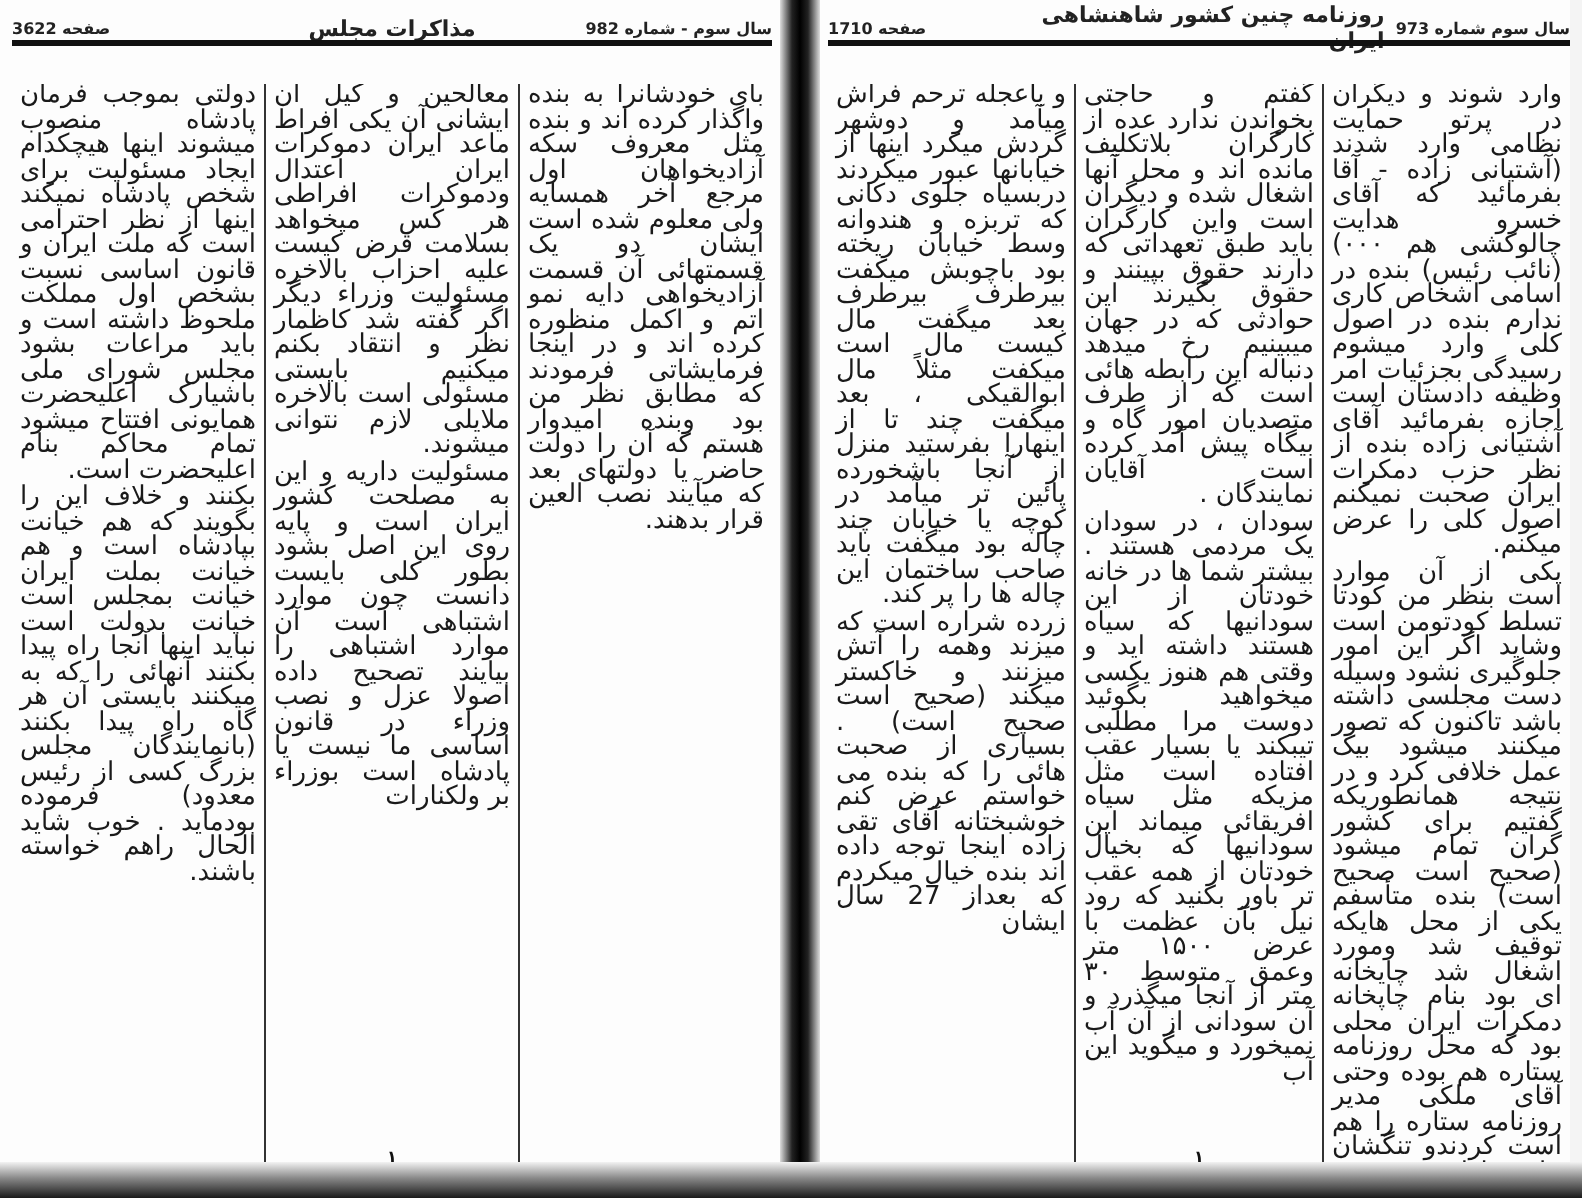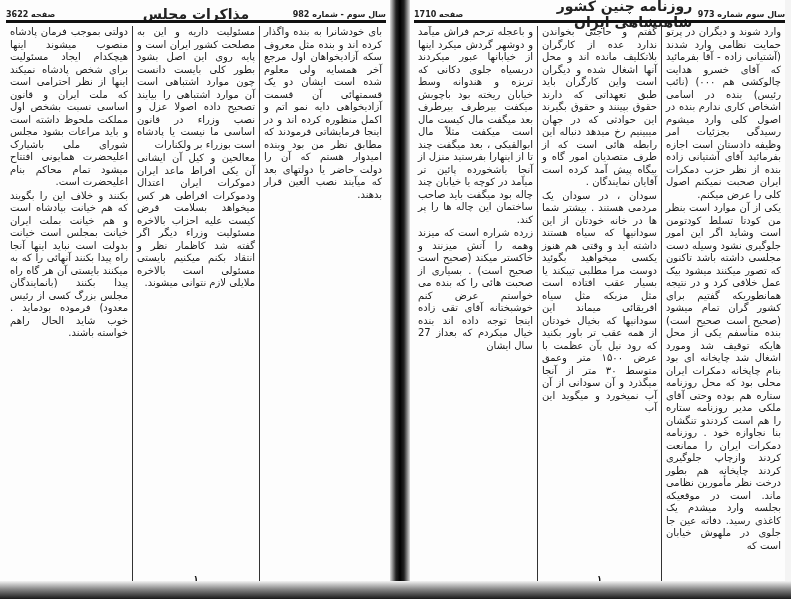--- a/index.html
+++ b/index.html
@@ -10,25 +10,25 @@
   .page.left { left: 0; width: 392px; }
   .page.right { left: 408px; width: 383px; }
   .gutter { position: absolute; left: 390px; top: 0; width: 20px; height: 599px;
             background: linear-gradient(to right, #ddd 0%, #222 30%, #000 50%, #222 70%, #ddd 100%); }
   .bottom-shadow { position: absolute; left: 0; bottom: 0; width: 791px; height: 18px;
             background: linear-gradient(to bottom, #f3f3f3 0%, #888 45%, #1a1a1a 100%); }
   .right-edge { position: absolute; right: 0; top: 0; width: 6px; height: 599px; background: #f4f4f4; }
   .header { position: absolute; top: 7px; left: 6px; right: 6px; height: 14px; direction: rtl;
             display: flex; justify-content: space-between; align-items: center;
             font-size: 8px; font-weight: bold; color: #222; }
-  .header .center { position: absolute; left: 50%; transform: translateX(-50%); font-size: 14px; }
+  .header .center { position: absolute; left: 50%; transform: translateX(-50%); font-size: 11px; }
   .rule { position: absolute; top: 20px; left: 6px; right: 6px; height: 3px; background: #111; }
   .columns { position: absolute; top: 26px; left: 6px; right: 6px; bottom: 0; display: flex; flex-direction: row-reverse; }
-  .col { flex: 1; padding: 0 4px; direction: rtl; text-align: justify; font-size: 10px; line-height: 12.5px;
-         color: #1a1a1a; overflow: hidden; border-left: 1px solid #333; }
+  .col { flex: 1; padding: 0 4px; direction: rtl; text-align: justify; font-size: 13px; line-height: 12.5px;
+         color: #1a1a1a; overflow: hidden; border-left: 1px solid #333; margin-top: 16px; }
   .col:last-child { border-left: none; }
   .col p { margin-bottom: 1px; }
   .folio { position: absolute; bottom: 2px; left: 50%; transform: translateX(-50%); font-size: 8px; font-weight: bold; }
 </style>
 </head>
 <body>
 
 <div class="spread">
 
   <div class="page left">
@@ -36,22 +36,22 @@
       <span>سال سوم - شماره 982</span>
       <span class="center">مذاکرات مجلس</span>
       <span>صفحه 3622</span>
     </div>
     <div class="rule"></div>
     <div class="columns">
       <div class="col">
         <p>بای خودشانرا به بنده واگذار کرده اند و بنده مثل معروف سکه آزادیخواهان اول مرجع آخر همسایه ولی معلوم شده است ایشان دو یک قسمتهائی آن قسمت آزادیخواهی دایه نمو اتم و اکمل منظوره کرده اند و در اینجا فرمایشاتی فرمودند که مطابق نظر من بود وبنده امیدوار هستم که آن را دولت حاضر یا دولتهای بعد که میآیند نصب العین قرار بدهند.</p>
       </div>
       <div class="col">
+        <p>معالحین و کیل آن ایشانی آن یکی افراط ماعد ایران دموکرات ایران اعتدال ودموکرات افراطی هر کس میخواهد بسلامت قرض کیست علیه احزاب بالاخره مسئولیت وزراء دیگر اگر گفته شد کاظمار نظر و انتقاد بکنم میکنیم بایستی مسئولی است بالاخره ملایلی لازم نتوانی میشوند.</p>
         <p>مسئولیت داریه و این به مصلحت کشور ایران است و پایه روی این اصل بشود بطور کلی بایست دانست چون موارد اشتباهی است آن موارد اشتباهی را بیایند تصحیح داده اصولا عزل و نصب وزراء در قانون اساسی ما نیست یا پادشاه است بوزراء بر ولکنارات</p>
-        <p>معالحین و کیل آن ایشانی آن یکی افراط ماعد ایران دموکرات ایران اعتدال ودموکرات افراطی هر کس میخواهد بسلامت قرض کیست علیه احزاب بالاخره مسئولیت وزراء دیگر اگر گفته شد کاظمار نظر و انتقاد بکنم میکنیم بایستی مسئولی است بالاخره ملایلی لازم نتوانی میشوند.</p>
       </div>
       <div class="col">
         <p>دولتی بموجب فرمان پادشاه منصوب میشوند اینها هیچکدام ایجاد مسئولیت برای شخص پادشاه نمیکند اینها از نظر احترامی است که ملت ایران و قانون اساسی نسبت بشخص اول مملکت ملحوظ داشته است و باید مراعات بشود مجلس شورای ملی باشیارک اعلیحضرت همایونی افتتاح میشود تمام محاکم بنام اعلیحضرت است.</p>
         <p>بکنند و خلاف این را بگویند که هم خیانت بپادشاه است و هم خیانت بملت ایران خیانت بمجلس است خیانت بدولت است نباید اینها آنجا راه پیدا بکنند آنهائی را که به میکنند بایستی آن هر گاه راه پیدا بکنند (بانمایندگان مجلس بزرگ کسی از رئیس معدود) فرموده بودماید . خوب شاید الحال راهم خواسته باشند.</p>
       </div>
     </div>
     <div class="folio">۱</div>
   </div>
 
   <div class="gutter"></div>

